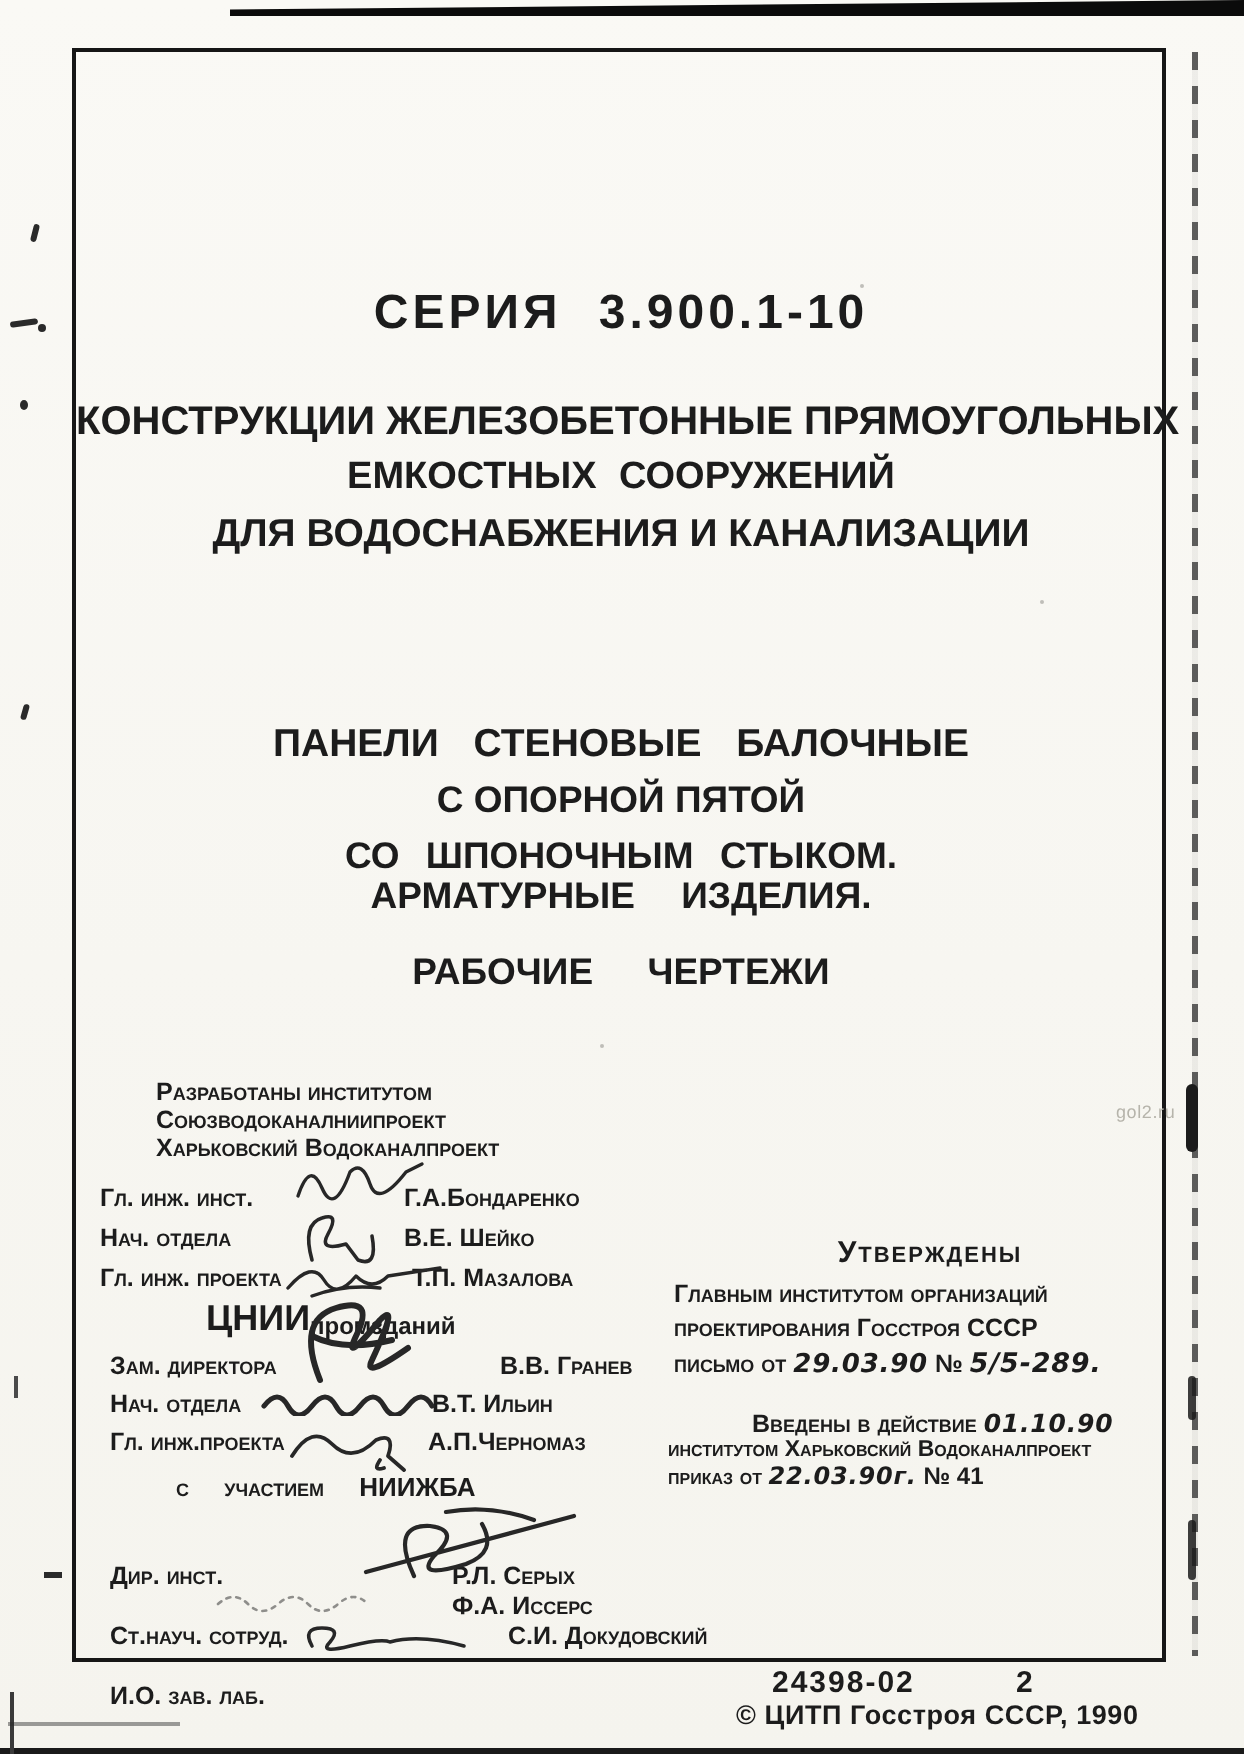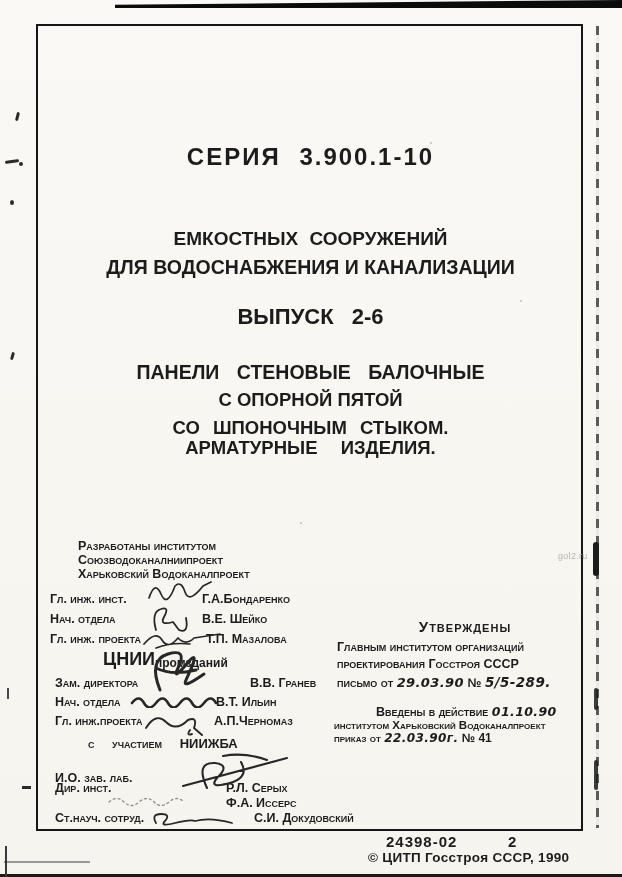--- a/index.html
+++ b/index.html
@@ -56,28 +56,29 @@
 
   <div class="frame"></div>
   <div class="foldline"></div>
   <div class="blob" style="left:593px;top:542px;width:6px;height:34px;"></div>
   <div class="blob" style="left:594px;top:688px;width:4px;height:22px;opacity:.85;"></div>
   <div class="blob" style="left:594px;top:760px;width:4px;height:30px;opacity:.85;"></div>
   <div class="watermark" style="left:558px;top:551px;">gol2.ru</div>
 
 
   <div class="abs ctr b" style="top:144px;font-size:24px;letter-spacing:2px;word-spacing:10px;">СЕРИЯ 3.900.1-10</div>
+  <div class="abs ctr b" style="top:201px;font-size:20px;">КОНСТРУКЦИИ ЖЕЛЕЗОБЕТОННЫЕ ПРЯМОУГОЛЬНЫХ</div>
   <div class="abs ctr b" style="top:229px;font-size:19px;word-spacing:6px;">ЕМКОСТНЫХ СООРУЖЕНИЙ</div>
   <div class="abs ctr b" style="top:257px;font-size:19.5px;">ДЛЯ ВОДОСНАБЖЕНИЯ И КАНАЛИЗАЦИИ</div>
-  <div class="abs ctr b" style="top:305px;font-size:22px;word-spacing:12px;">ВЫПУСК 2-6</div>
 
   <div class="abs ctr b" style="top:362px;font-size:19.5px;word-spacing:12px;">ПАНЕЛИ СТЕНОВЫЕ БАЛОЧНЫЕ</div>
   <div class="abs ctr b" style="top:390px;font-size:18.5px;">С ОПОРНОЙ ПЯТОЙ</div>
   <div class="abs ctr b" style="top:418px;font-size:18.5px;word-spacing:8px;">СО ШПОНОЧНЫМ СТЫКОМ.</div>
   <div class="abs ctr b" style="top:438px;font-size:18.5px;word-spacing:18px;">АРМАТУРНЫЕ ИЗДЕЛИЯ.</div>
+  <div class="abs ctr b" style="top:476px;font-size:18.5px;word-spacing:22px;">РАБОЧИЕ ЧЕРТЕЖИ</div>
 
   <div class="abs b sc" style="left:78px;top:540px;font-size:12.5px;">Разработаны институтом</div>
   <div class="abs b sc" style="left:78px;top:554px;font-size:12.5px;">Союзводоканалниипроект</div>
   <div class="abs b sc" style="left:78px;top:568px;font-size:12.5px;">Харьковский Водоканалпроект</div>
 
   <div class="abs b sc" style="left:50px;top:593px;font-size:12.5px;">Гл. инж. инст.</div>
   <div class="abs b sc" style="left:202px;top:593px;font-size:12.5px;">Г.А.Бондаренко</div>
   <div class="abs b sc" style="left:50px;top:613px;font-size:12.5px;">Нач. отдела</div>
   <div class="abs b sc" style="left:202px;top:613px;font-size:12.5px;">В.Е. Шейко</div>
   <div class="abs b sc" style="left:50px;top:633px;font-size:12.5px;">Гл. инж. проекта</div>
@@ -89,21 +90,21 @@
   <div class="abs b sc" style="left:214px;top:677px;font-size:12.5px;margin-left:36px;">В.В. Гранев</div>
   <div class="abs b sc" style="left:55px;top:696px;font-size:12.5px;">Нач. отдела</div>
   <div class="abs b sc" style="left:216px;top:696px;font-size:12.5px;">В.Т. Ильин</div>
   <div class="abs b sc" style="left:55px;top:715px;font-size:12.5px;">Гл. инж.проекта</div>
   <div class="abs b sc" style="left:214px;top:715px;font-size:12.5px;">А.П.Черномаз</div>
 
   <div class="abs b sc" style="left:88px;top:737px;font-size:13px;word-spacing:14px;">с участием НИИЖБА</div>
 
   <div class="abs b sc" style="left:55px;top:782px;font-size:12.5px;">Дир. инст.</div>
   <div class="abs b sc" style="left:226px;top:782px;font-size:12.5px;">Р.Л. Серых</div>
-  <div class="abs b sc" style="left:55px;top:772px;font-size:12.5px;">И.О. зав. лаб.</div>
+  <div class="abs b sc" style="left:55px;top:842px;font-size:12.5px;">И.О. зав. лаб.</div>
   <div class="abs b sc" style="left:226px;top:797px;font-size:12.5px;">Ф.А. Иссерс</div>
   <div class="abs b sc" style="left:55px;top:812px;font-size:12.5px;">Ст.науч. сотруд.</div>
   <div class="abs b sc" style="left:226px;top:812px;font-size:12.5px;padding-left:28px;">С.И. Докудовский</div>
 
   <svg class="sig" style="left:145px;top:578px;" width="70" height="26" viewBox="0 0 70 26">
       <path d="M4 20 Q10 2 16 16 T30 8 Q36 2 40 14 T58 8 L66 4" stroke-width="1.7"></path>
     </svg>
   <svg class="sig" style="left:146px;top:604px;" width="60" height="30" viewBox="0 0 60 30">
       <path d="M10 26 Q5 8 15 5 Q24 2 18 13 Q13 22 27 18 L33 26 Q43 30 40 14" stroke-width="1.8"></path>
     </svg>

